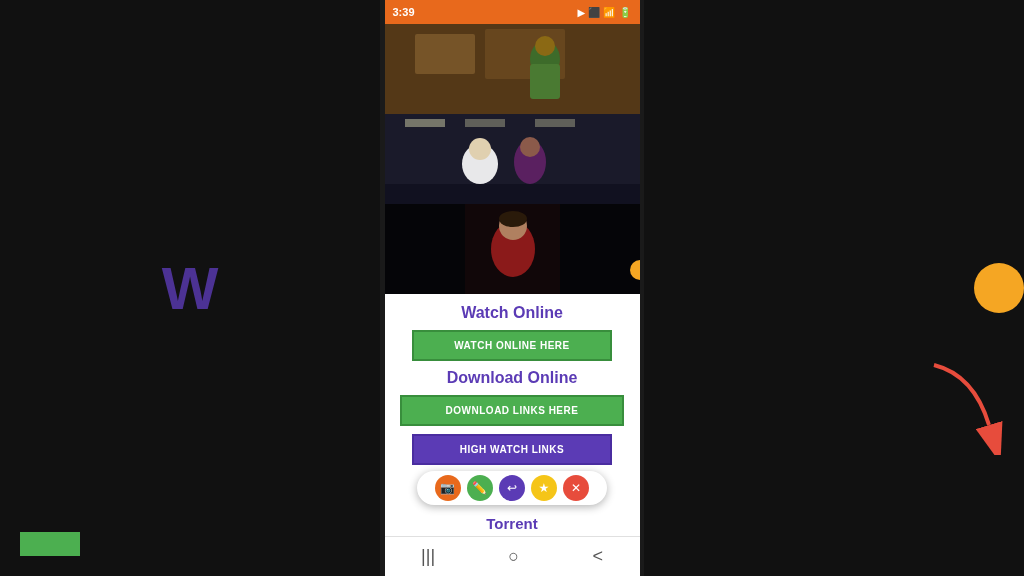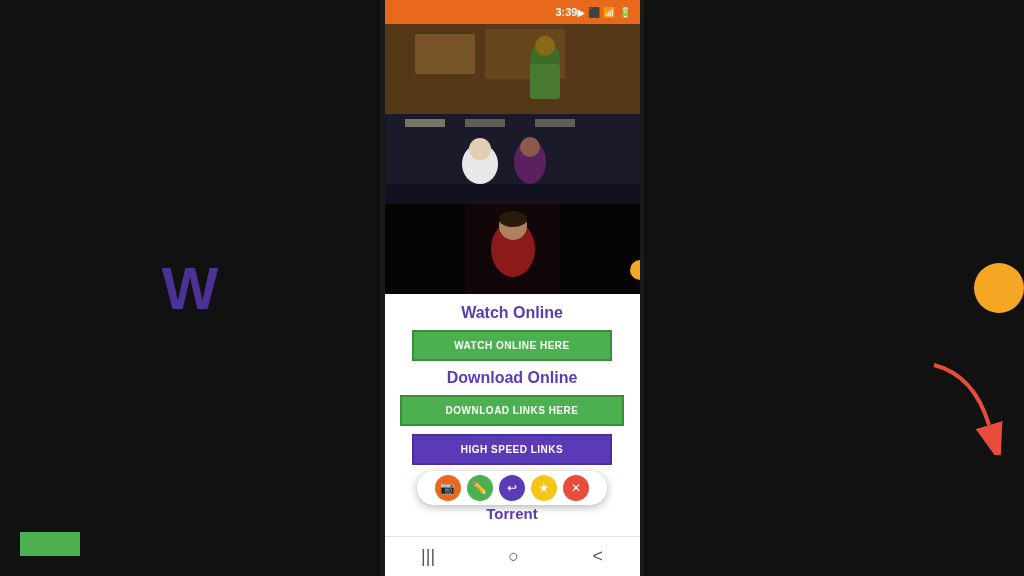--- a/index.html
+++ b/index.html
@@ -85,21 +85,21 @@
       display: flex;
       flex-direction: column;
     }
 
     
     .status-bar {
       background: #e8691c;
       height: 24px;
       display: flex;
       align-items: center;
-      justify-content: flex-end;
+      justify-content: space-between;
       padding: 4px 8px;
       flex-shrink: 0;
     }
     .status-time {
       color: white;
       font-size: 11px;
       font-weight: bold;
     }
     .status-icons {
       color: white;
@@ -230,21 +230,21 @@
     .toolbar-icon.orange { background: #e8691c; color: white; }
     .toolbar-icon.green { background: #4caf50; color: white; }
     .toolbar-icon.blue { background: #5b3bb5; color: white; }
     .toolbar-icon.yellow { background: #f5c518; color: white; }
     .toolbar-icon.red { background: #e74c3c; color: white; }
 
     .torrent-text {
       color: #5b3bb5;
       font-size: 15px;
       font-weight: bold;
-      margin-top: 0;
+      margin-top: 10px;
     }
 
     
     .arrow-annotation {
       position: absolute;
       right: 10px;
       top: 355px;
       z-index: 20;
       pointer-events: none;
     }
@@ -353,21 +353,21 @@
   <div class="content">
 
     <div class="watch-online-title">Watch Online</div>
 
     <button class="btn-watch-online">WATCH ONLINE HERE</button>
 
     <div class="download-links-title">Download Online</div>
 
     <button class="btn-download-links">DOWNLOAD LINKS HERE</button>
 
-    <button class="btn-high-speed">HIGH SPEED LINKS</button>
+    <button class="btn-high-speed">HIGH WATCH LINKS</button>
 
     <div class="floating-toolbar">
       <div class="toolbar-icon orange">📷</div>
       <div class="toolbar-icon green">✏️</div>
       <div class="toolbar-icon blue">↩</div>
       <div class="toolbar-icon yellow">★</div>
       <div class="toolbar-icon red">✕</div>
     </div>
 
     <div class="torrent-text">Torrent</div>

